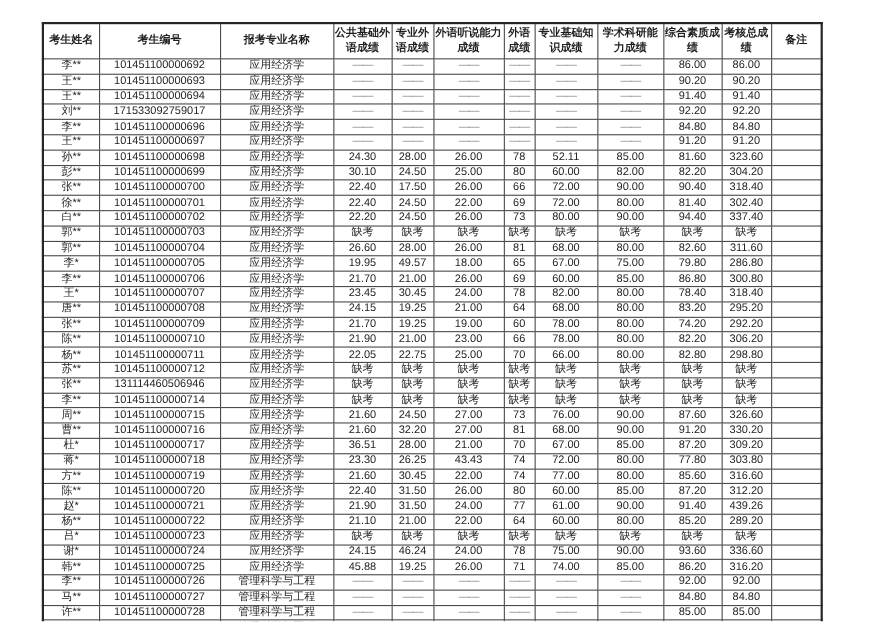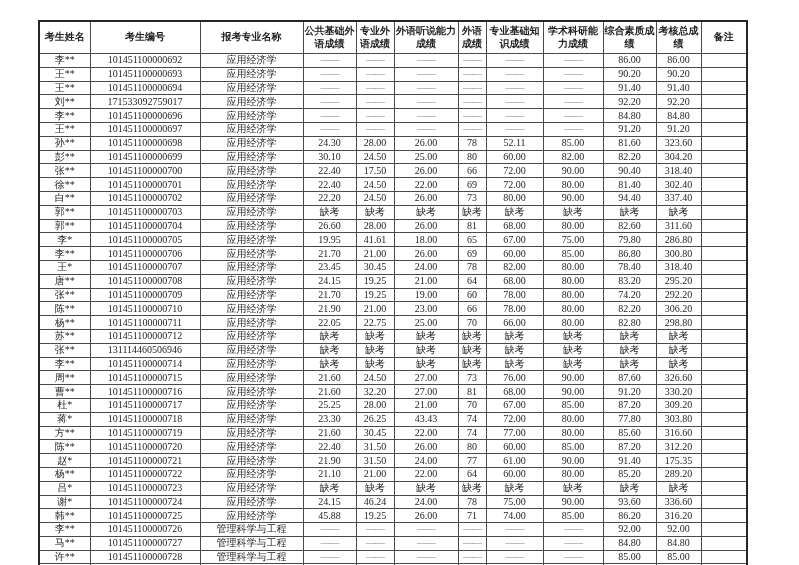--- a/index.html
+++ b/index.html
@@ -5,21 +5,21 @@
   html, body {
     margin: 0;
     padding: 0;
     background: #ffffff;
   }
   .sheet {
     position: relative;
     width: 792px;
     height: 565px;
     background: #ffffff;
-    font-family: Liberation Serif, serif;
+    font-family: Liberation Sans, sans-serif;
     color: #1f1f1f;
     overflow: hidden;
   }
   table.score-table {
     position: absolute;
     left: 38px;
     top: 20px;
     width: 708px;
     border-collapse: collapse;
     table-layout: fixed;
@@ -280,21 +280,21 @@
           <td>80.00</td>
           <td>82.60</td>
           <td class="col-total">311.60</td>
           <td></td>
         </tr>
         <tr>
           <td>李*</td>
           <td>101451100000705</td>
           <td class="col-major">应用经济学</td>
           <td>19.95</td>
-          <td>41.61</td>
+          <td>49.57</td>
           <td>18.00</td>
           <td>65</td>
           <td>67.00</td>
           <td>75.00</td>
           <td>79.80</td>
           <td class="col-total">286.80</td>
           <td></td>
         </tr>
         <tr>
           <td>李**</td>
@@ -447,21 +447,21 @@
           <td>68.00</td>
           <td>90.00</td>
           <td>91.20</td>
           <td class="col-total">330.20</td>
           <td></td>
         </tr>
         <tr>
           <td>杜*</td>
           <td>101451100000717</td>
           <td class="col-major">应用经济学</td>
-          <td>25.25</td>
+          <td>36.51</td>
           <td>28.00</td>
           <td>21.00</td>
           <td>70</td>
           <td>67.00</td>
           <td>85.00</td>
           <td>87.20</td>
           <td class="col-total">309.20</td>
           <td></td>
         </tr>
         <tr>
@@ -510,21 +510,21 @@
           <td>赵*</td>
           <td>101451100000721</td>
           <td class="col-major">应用经济学</td>
           <td>21.90</td>
           <td>31.50</td>
           <td>24.00</td>
           <td>77</td>
           <td>61.00</td>
           <td>90.00</td>
           <td>91.40</td>
-          <td class="col-total">175.35</td>
+          <td class="col-total">439.26</td>
           <td></td>
         </tr>
         <tr>
           <td>杨**</td>
           <td>101451100000722</td>
           <td class="col-major">应用经济学</td>
           <td>21.10</td>
           <td>21.00</td>
           <td>22.00</td>
           <td>64</td>

